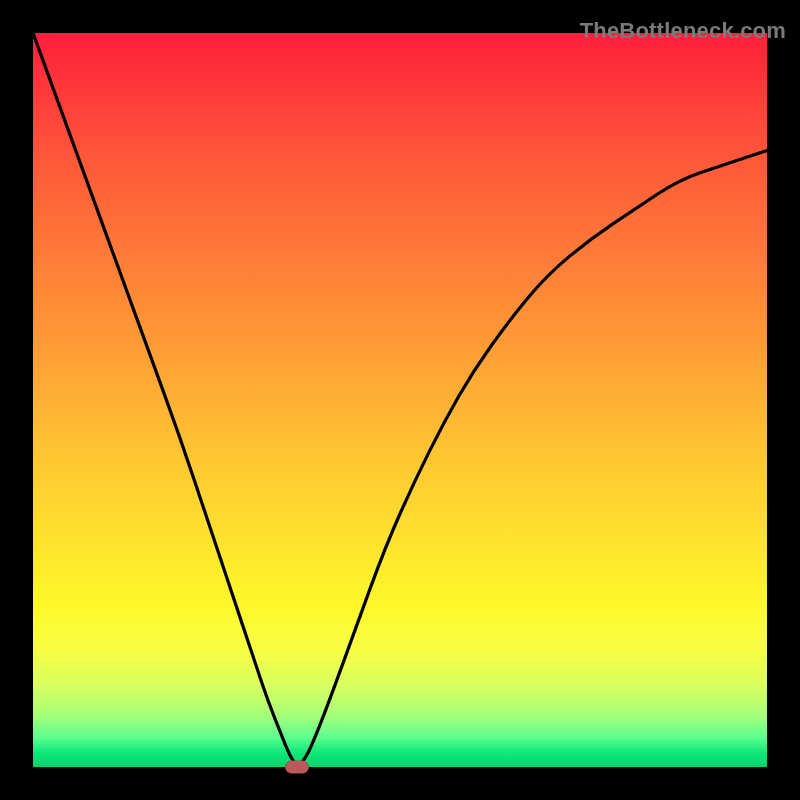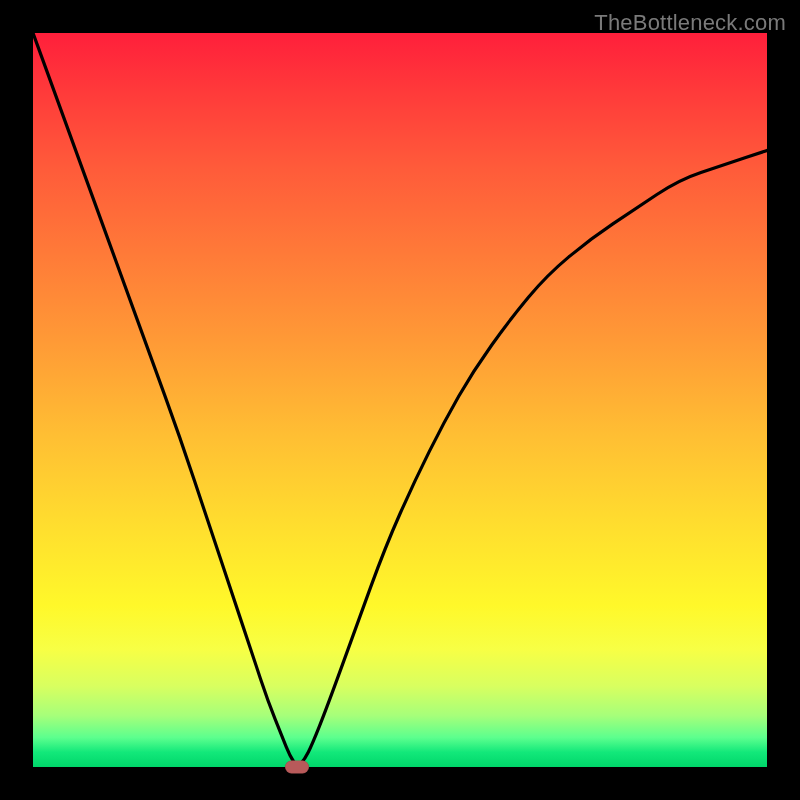--- a/index.html
+++ b/index.html
@@ -53,24 +53,24 @@
     position: absolute;
     width: 24px;
     height: 13px;
     border-radius: 7px;
     background: #b85a5a;
     transform: translate(-50%, -50%);
     box-shadow: 0 0 0 0.5px rgba(0,0,0,0.15) inset;
   }
   .watermark {
     position: absolute;
-    top: 10px;
+    top: 18px;
     right: 14px;
     font-size: 22px;
-    font-weight: 400;
+    font-weight: 700;
     color: #7a7a7a;
     letter-spacing: 0.2px;
     user-select: none;
   }
 </style>
 </head>
 <body>
 
 <div class="frame">
 

